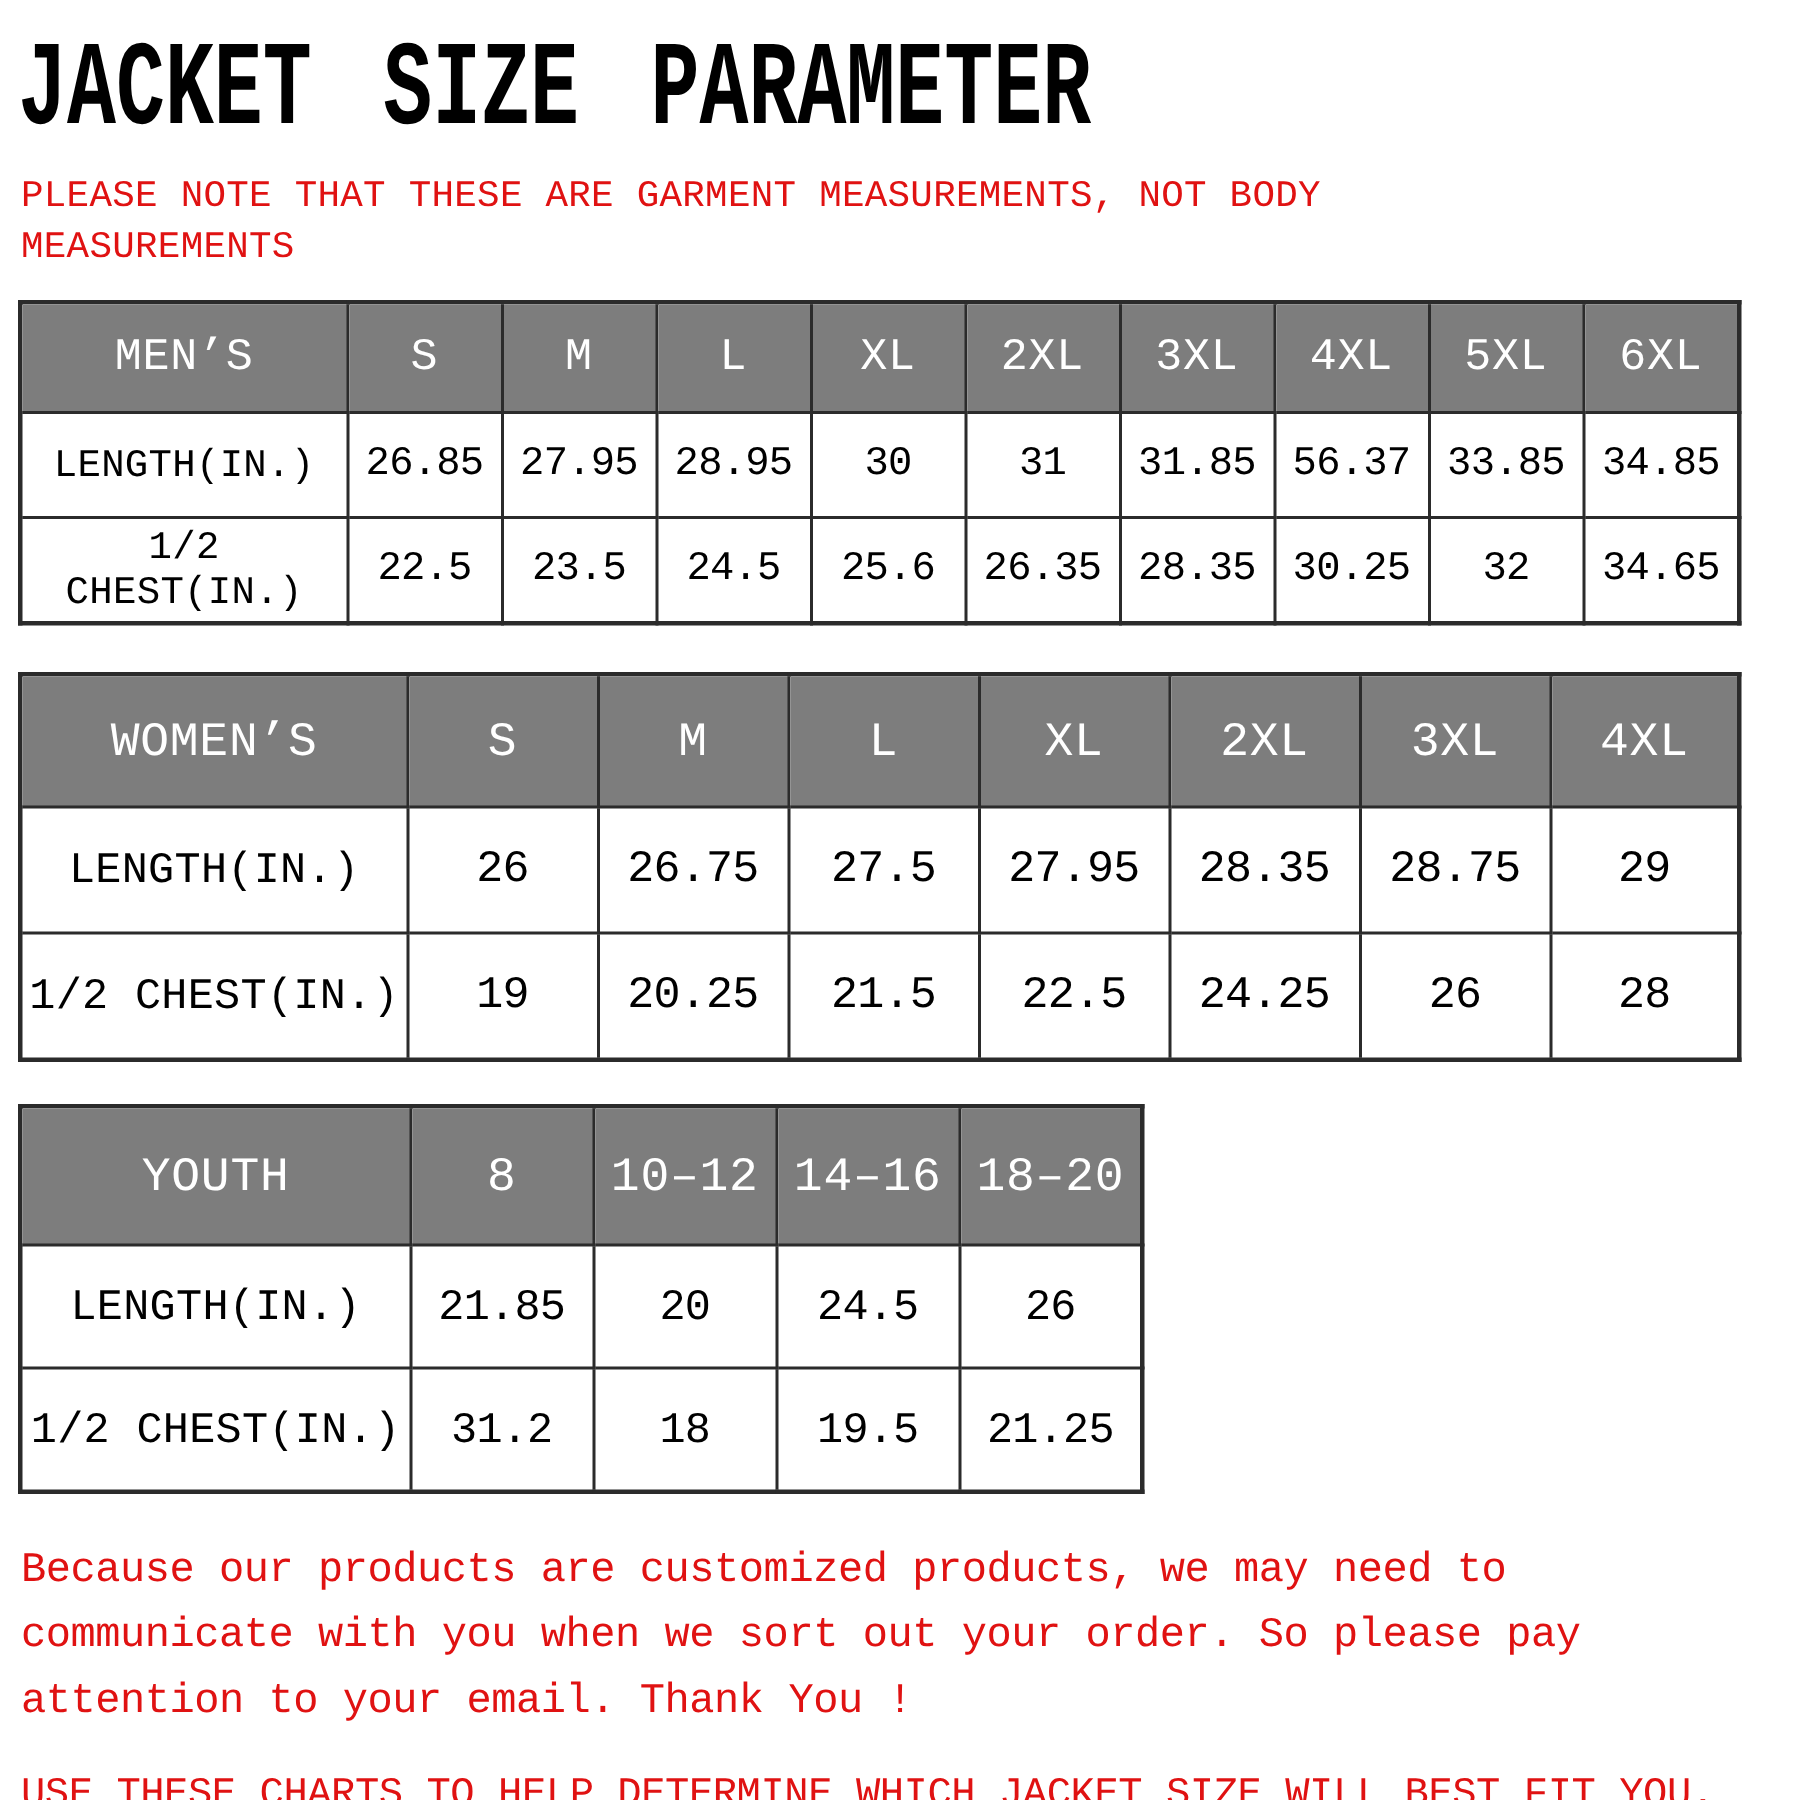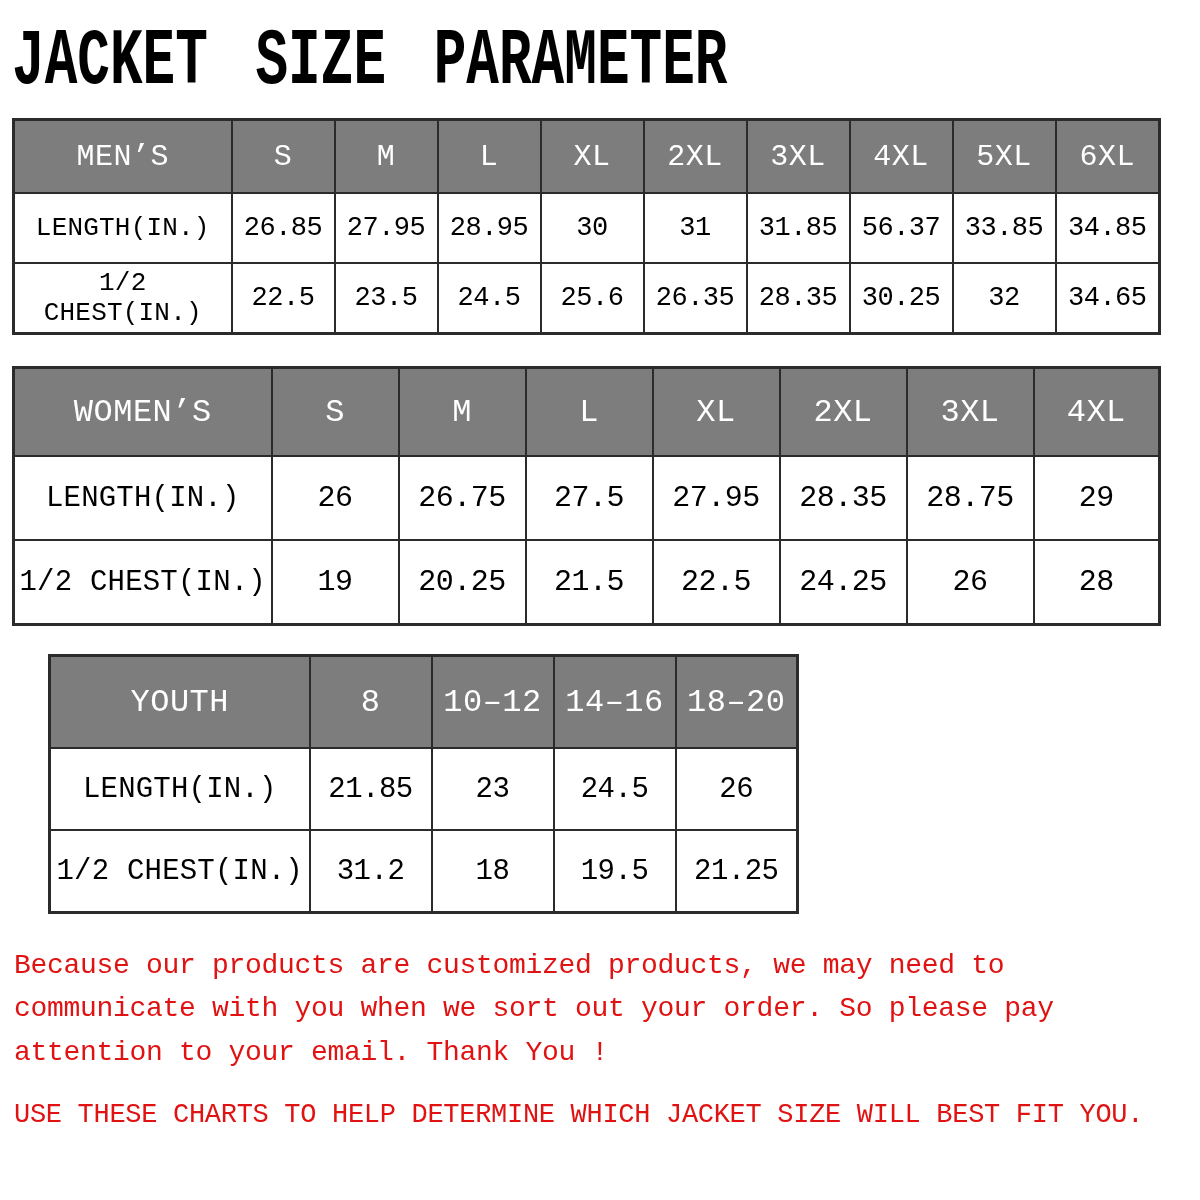--- a/index.html
+++ b/index.html
@@ -66,21 +66,21 @@
   .mens td{height:68px;}
   .mens td.row-label{font-size:26px;}
   .mens td.val{font-size:27px;}
 
   .womens{margin-top:31px;width:1146px;}
   .womens th{height:86px;font-size:32px;}
   .womens td{height:82px;}
   .womens td.row-label{font-size:29px;}
   .womens td.val{font-size:30px;}
 
-  .youth{margin-top:28px;width:748px;margin-left:36px;}
+  .youth{margin-top:28px;width:748px;}
   .youth th{height:90px;font-size:32px;}
   .youth td{height:80px;}
   .youth td.row-label{font-size:29px;}
   .youth td.val{font-size:29px;}
 
   
   .footer-para{
     margin:30px 0 0 2px;
     max-width:1140px;
     color:var(--red);
@@ -96,20 +96,21 @@
     white-space:nowrap;
   }
 </style>
 </head>
 <body>
 
 <div class="page">
 
   <h1 class="title">JACKET SIZE PARAMETER</h1>
 
+  <p class="top-note">PLEASE NOTE THAT THESE ARE GARMENT MEASUREMENTS, NOT BODY MEASUREMENTS</p>
 
   <table class="size-table mens">
     <colgroup>
       <col style="width:218px">
         <col style="width:103px">
         <col style="width:103px">
         <col style="width:103px">
         <col style="width:103px">
         <col style="width:103px">
         <col style="width:103px">
@@ -220,21 +221,21 @@
         <th>8</th>
         <th>10–12</th>
         <th>14–16</th>
         <th>18–20</th>
       </tr>
     </thead>
     <tbody>
       <tr>
         <td class="row-label">LENGTH(IN.)</td>
         <td class="val">21.85</td>
-        <td class="val">23</td>
+        <td class="val">20</td>
         <td class="val">24.5</td>
         <td class="val">26</td>
       </tr>
       <tr>
         <td class="row-label">1/2 CHEST(IN.)</td>
         <td class="val">31.2</td>
         <td class="val">18</td>
         <td class="val">19.5</td>
         <td class="val">21.25</td>
       </tr>

